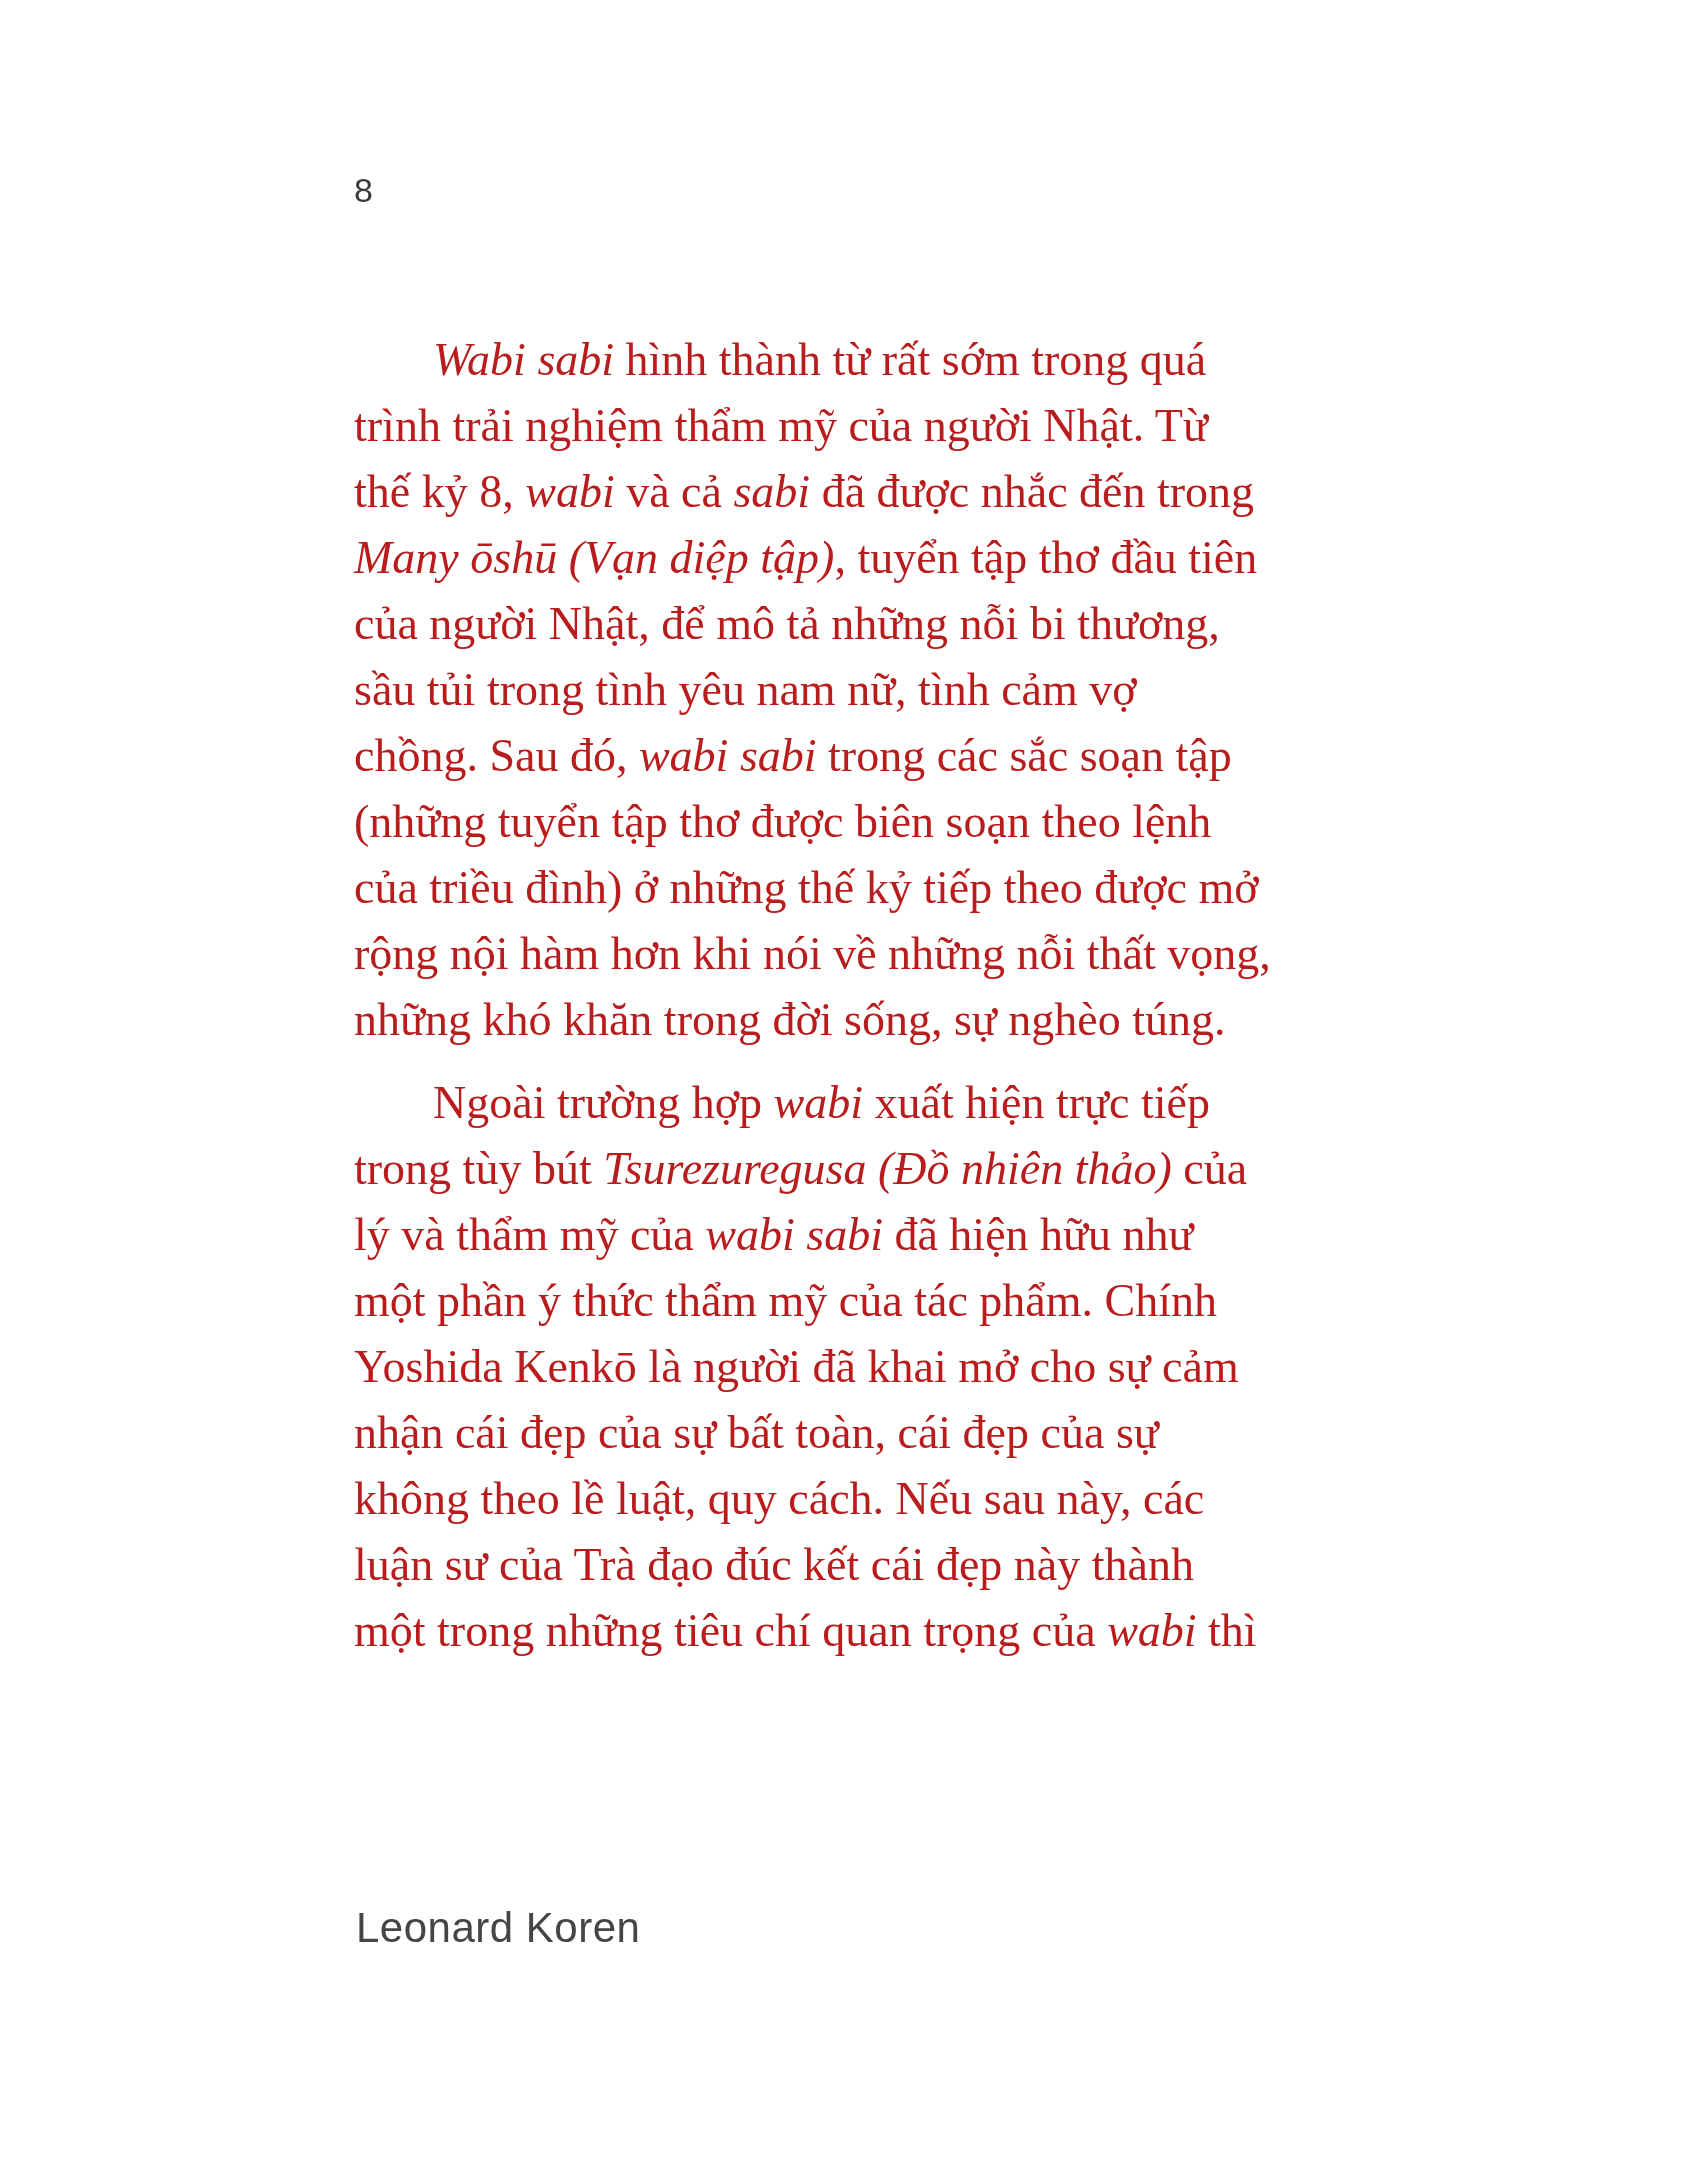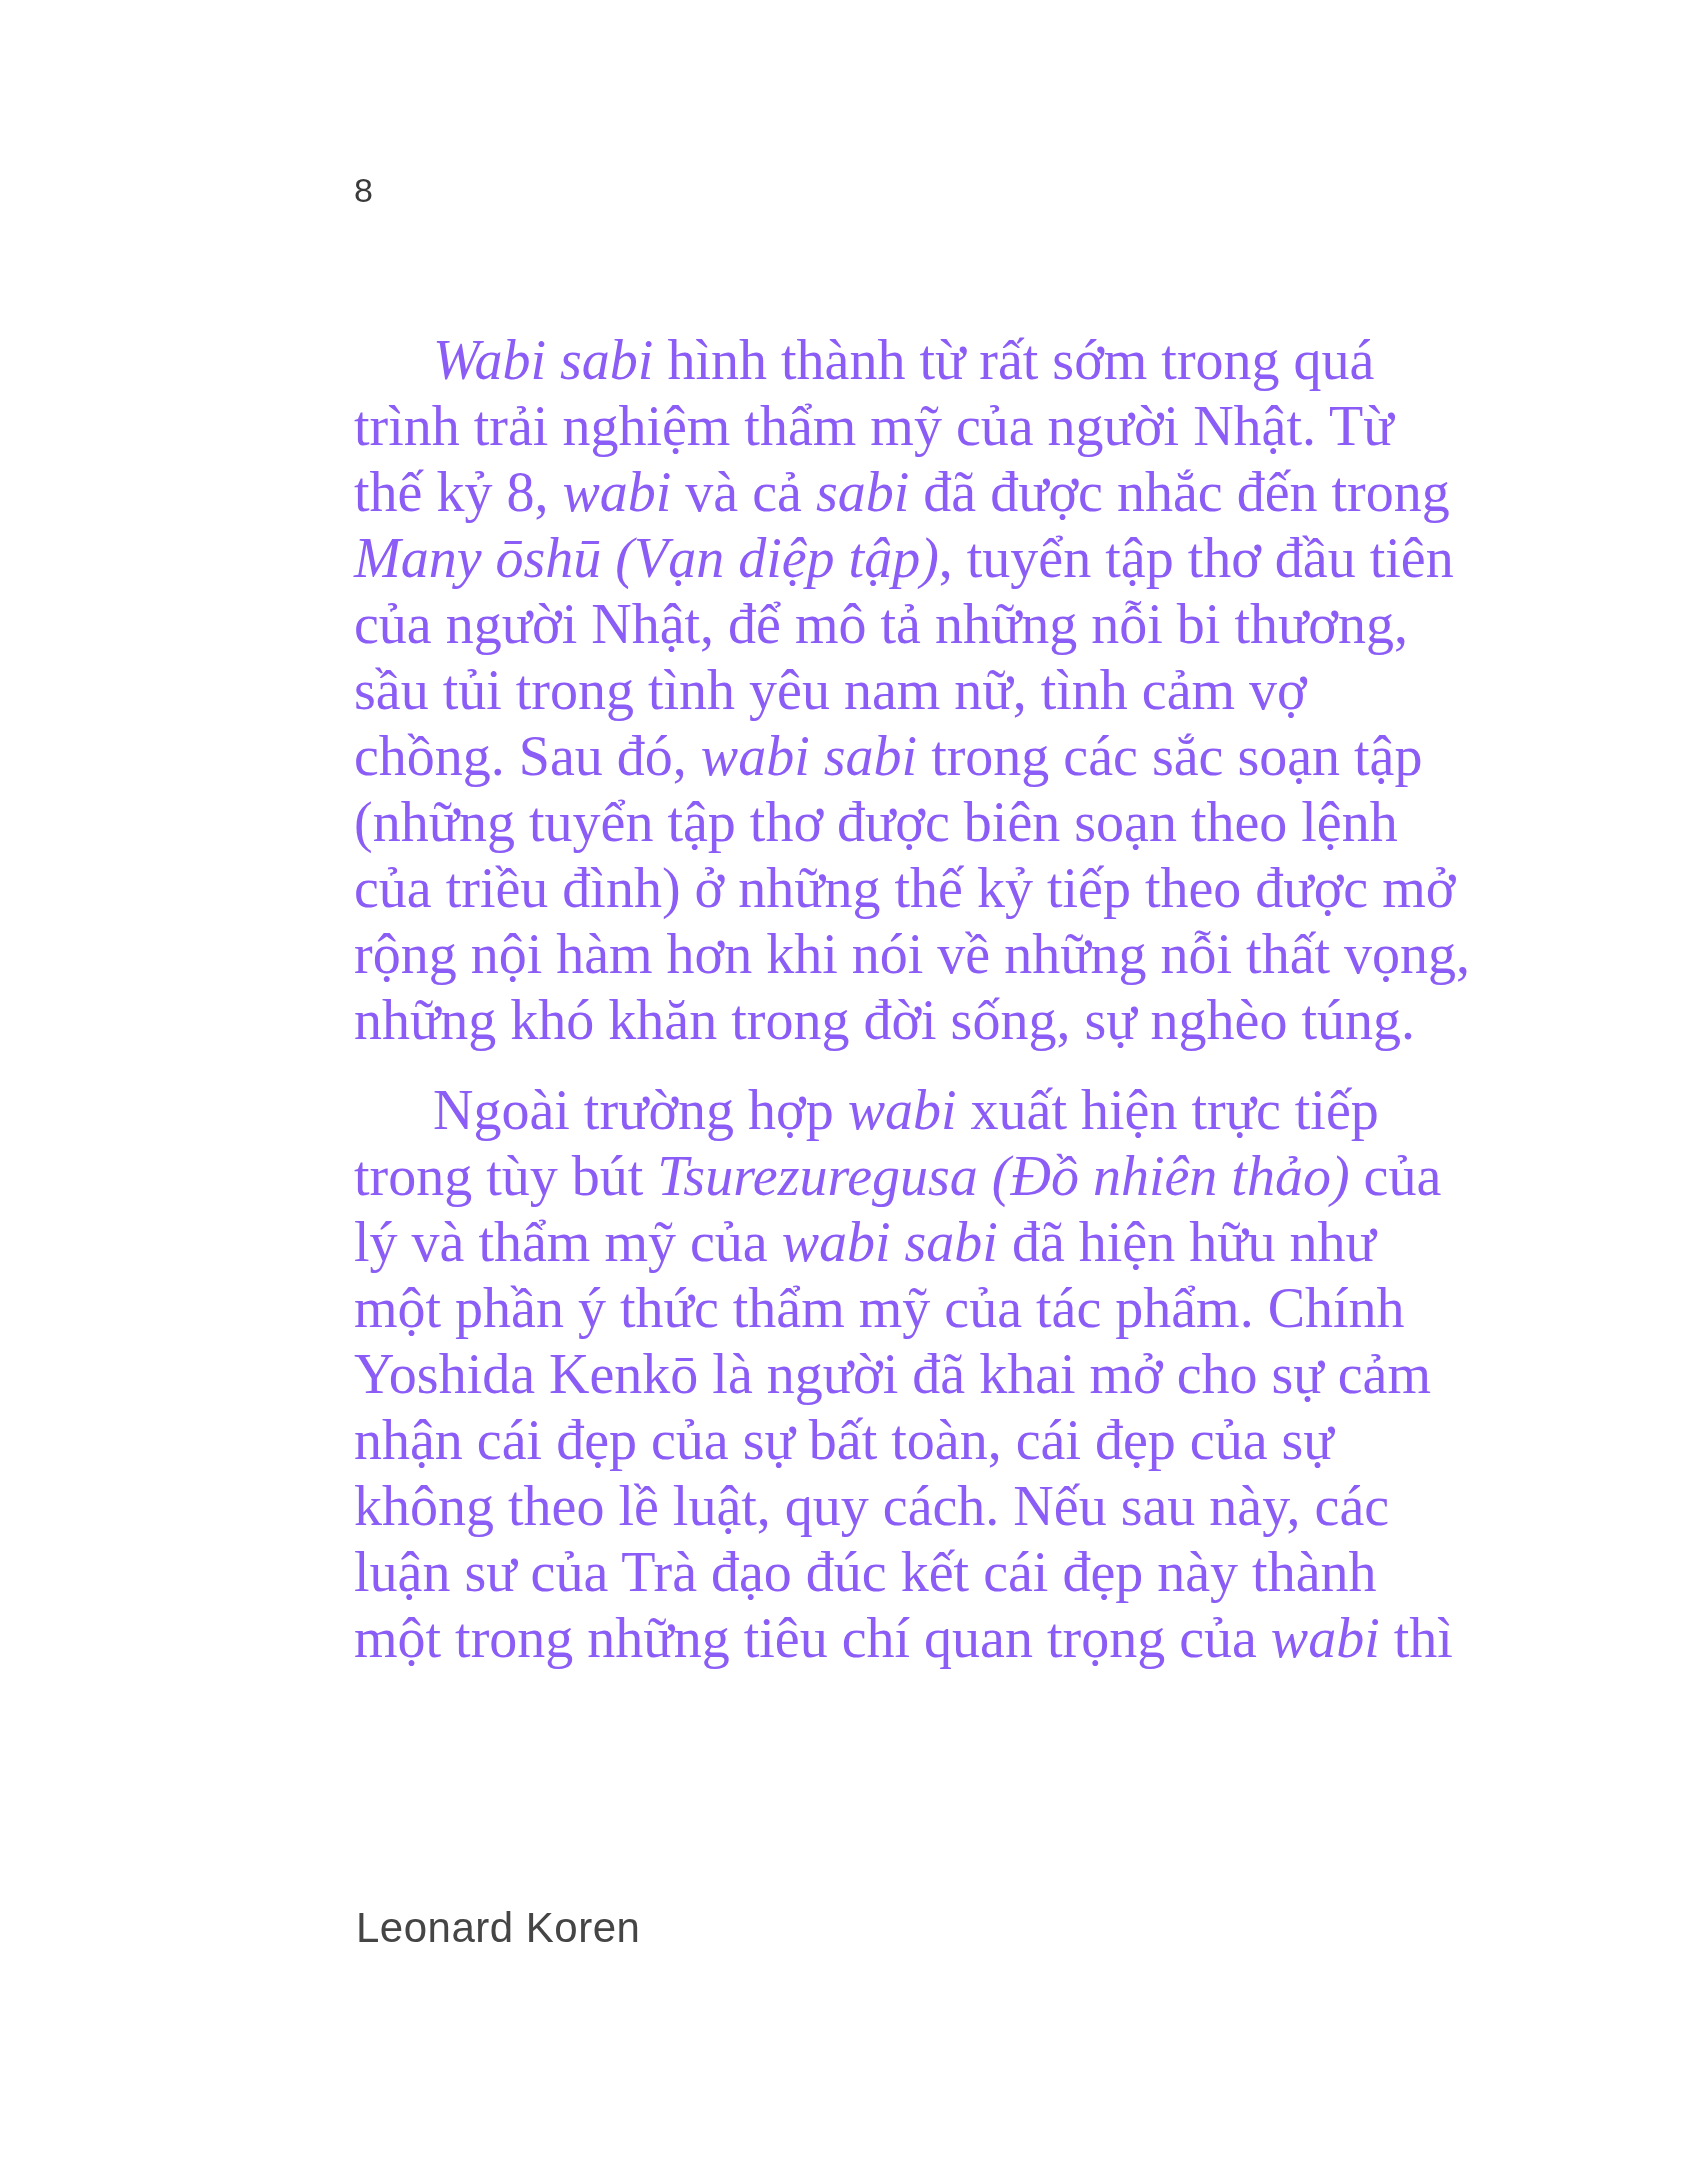--- a/index.html
+++ b/index.html
@@ -27,28 +27,27 @@
   .body-text {
     position: absolute;
     left: 354px;
     top: 327px;
     width: 950px;
   }
   .paragraph {
     margin: 0;
   }
   .paragraph + .paragraph {
-    margin-top: 24px;
-    text-align: center;
+    margin-top: 17px;
   }
   .text-line {
-    font-size: 56px;
+    font-size: 46px;
     line-height: 66px;
     white-space: nowrap;
-    color: #8b5cf6;
+    color: #b91c1c;
   }
   .text-line.first-line {
     padding-left: 79px;
   }
   .seg-italic {
     font-style: italic;
   }
   .page-footer {
     position: absolute;
     left: 356px;

